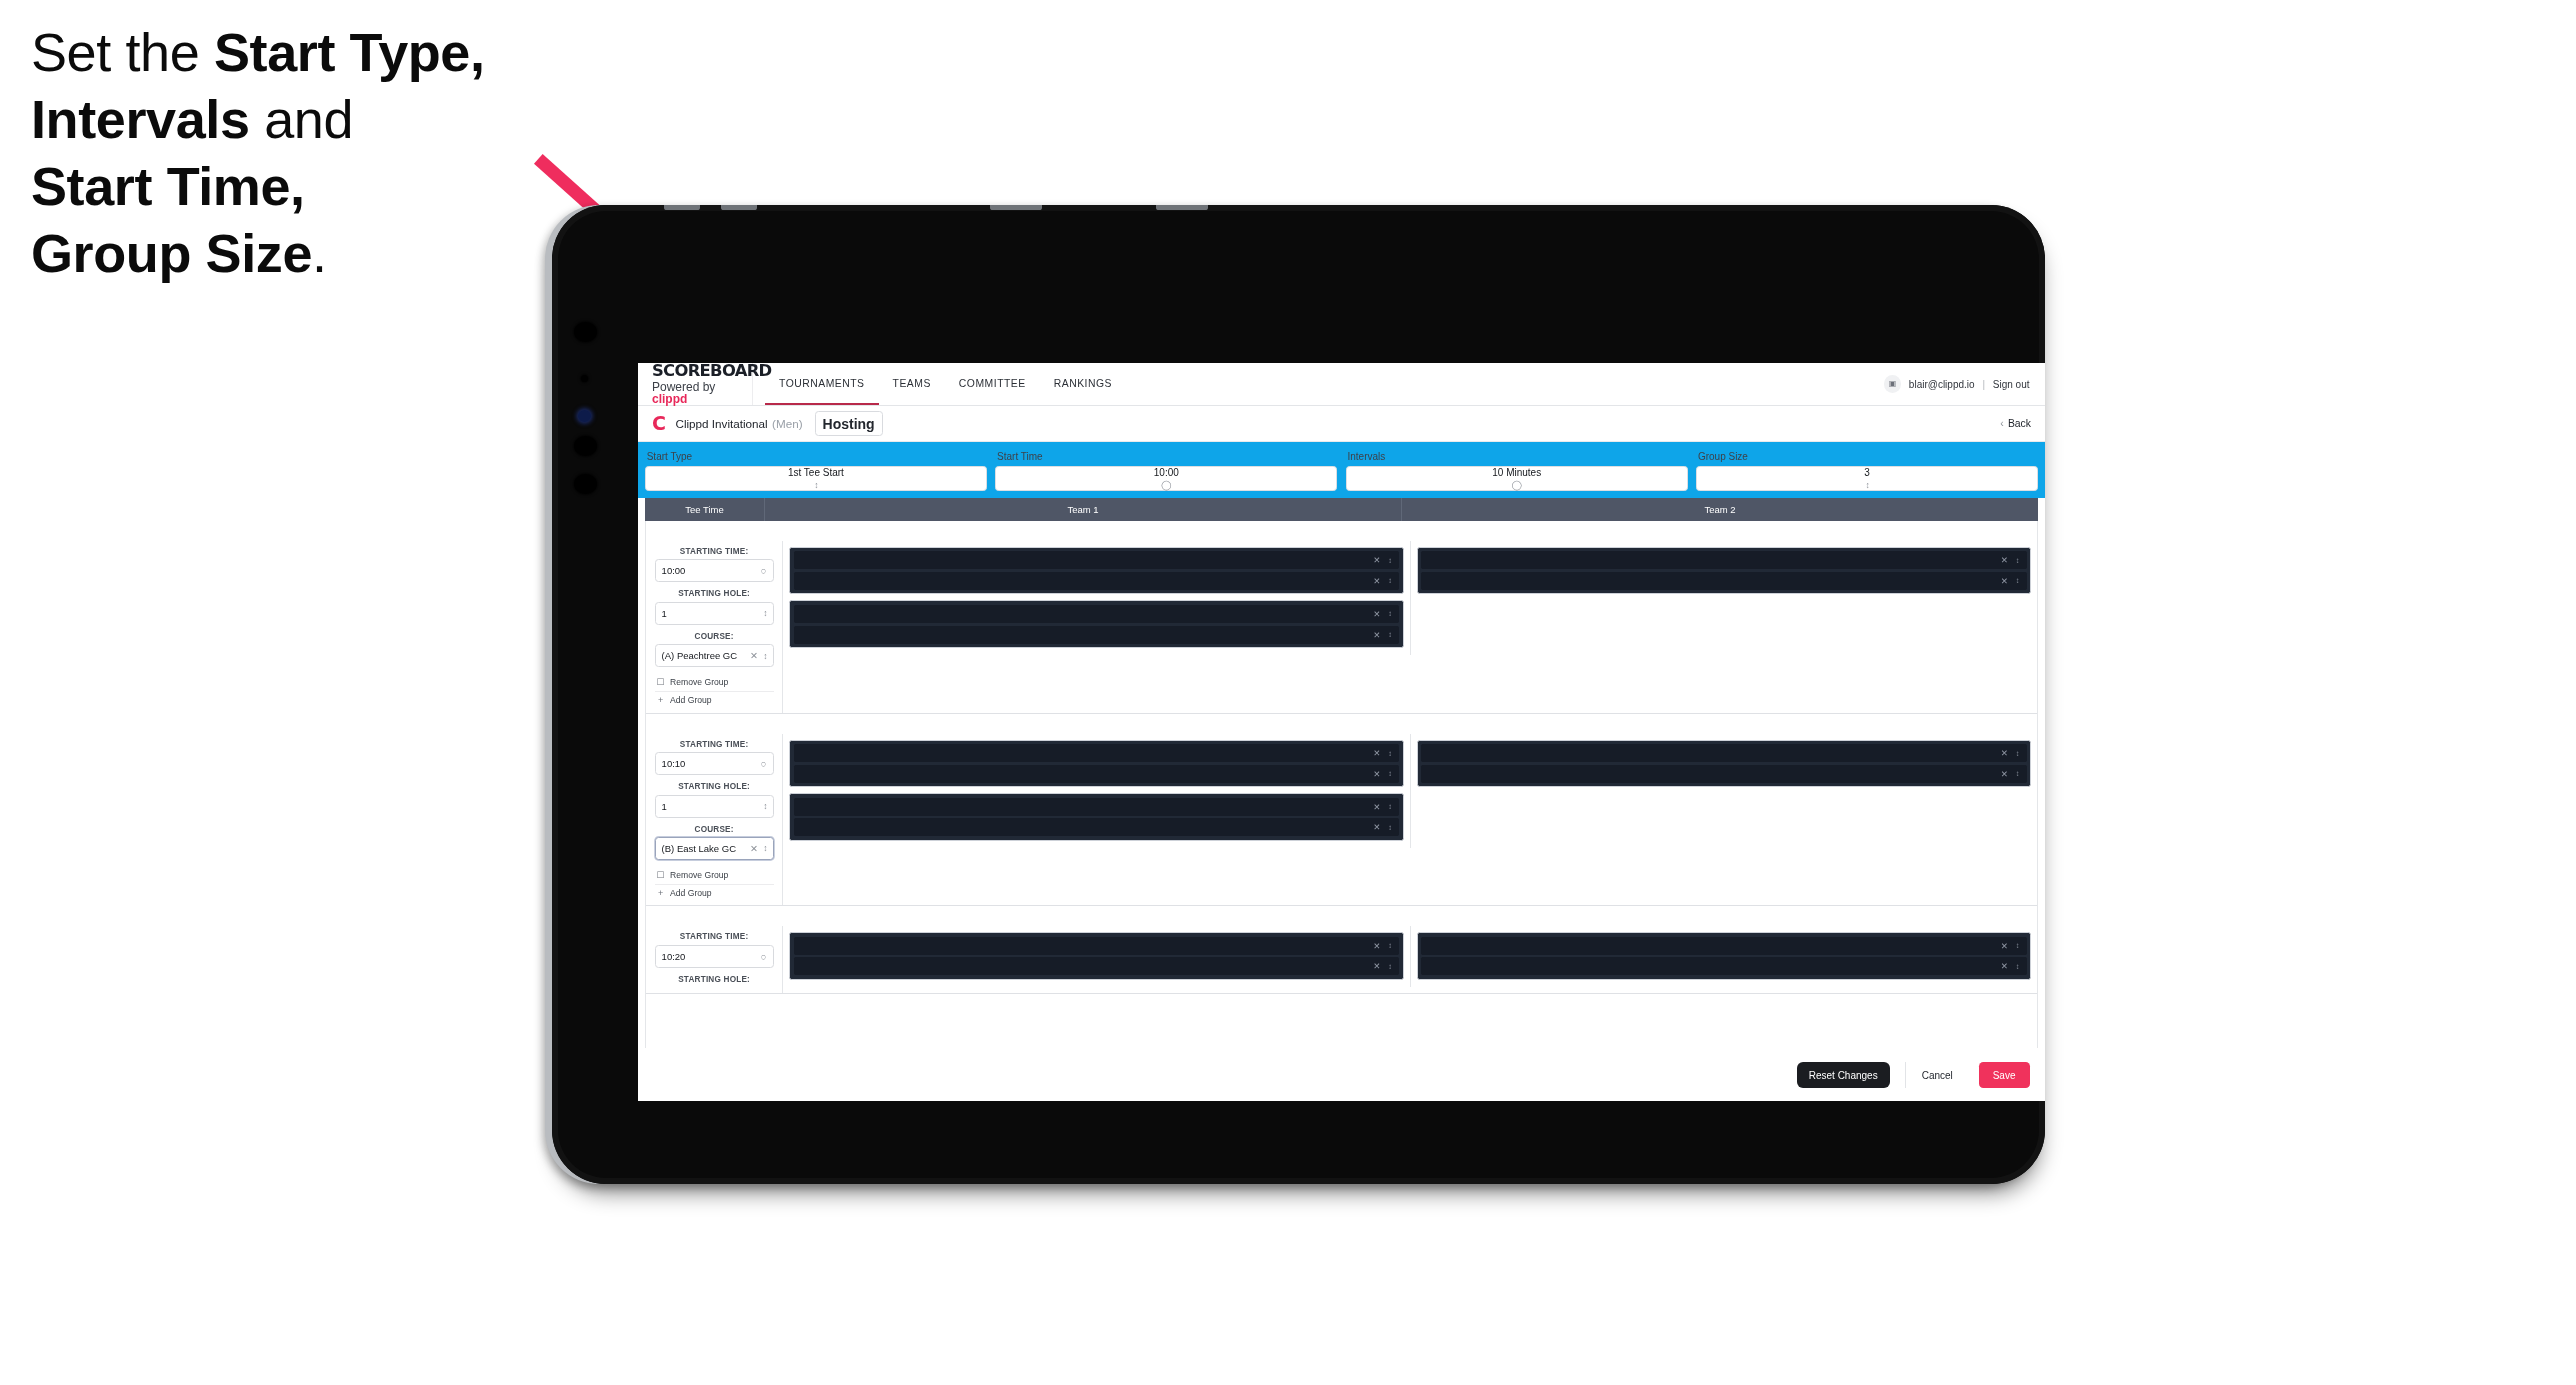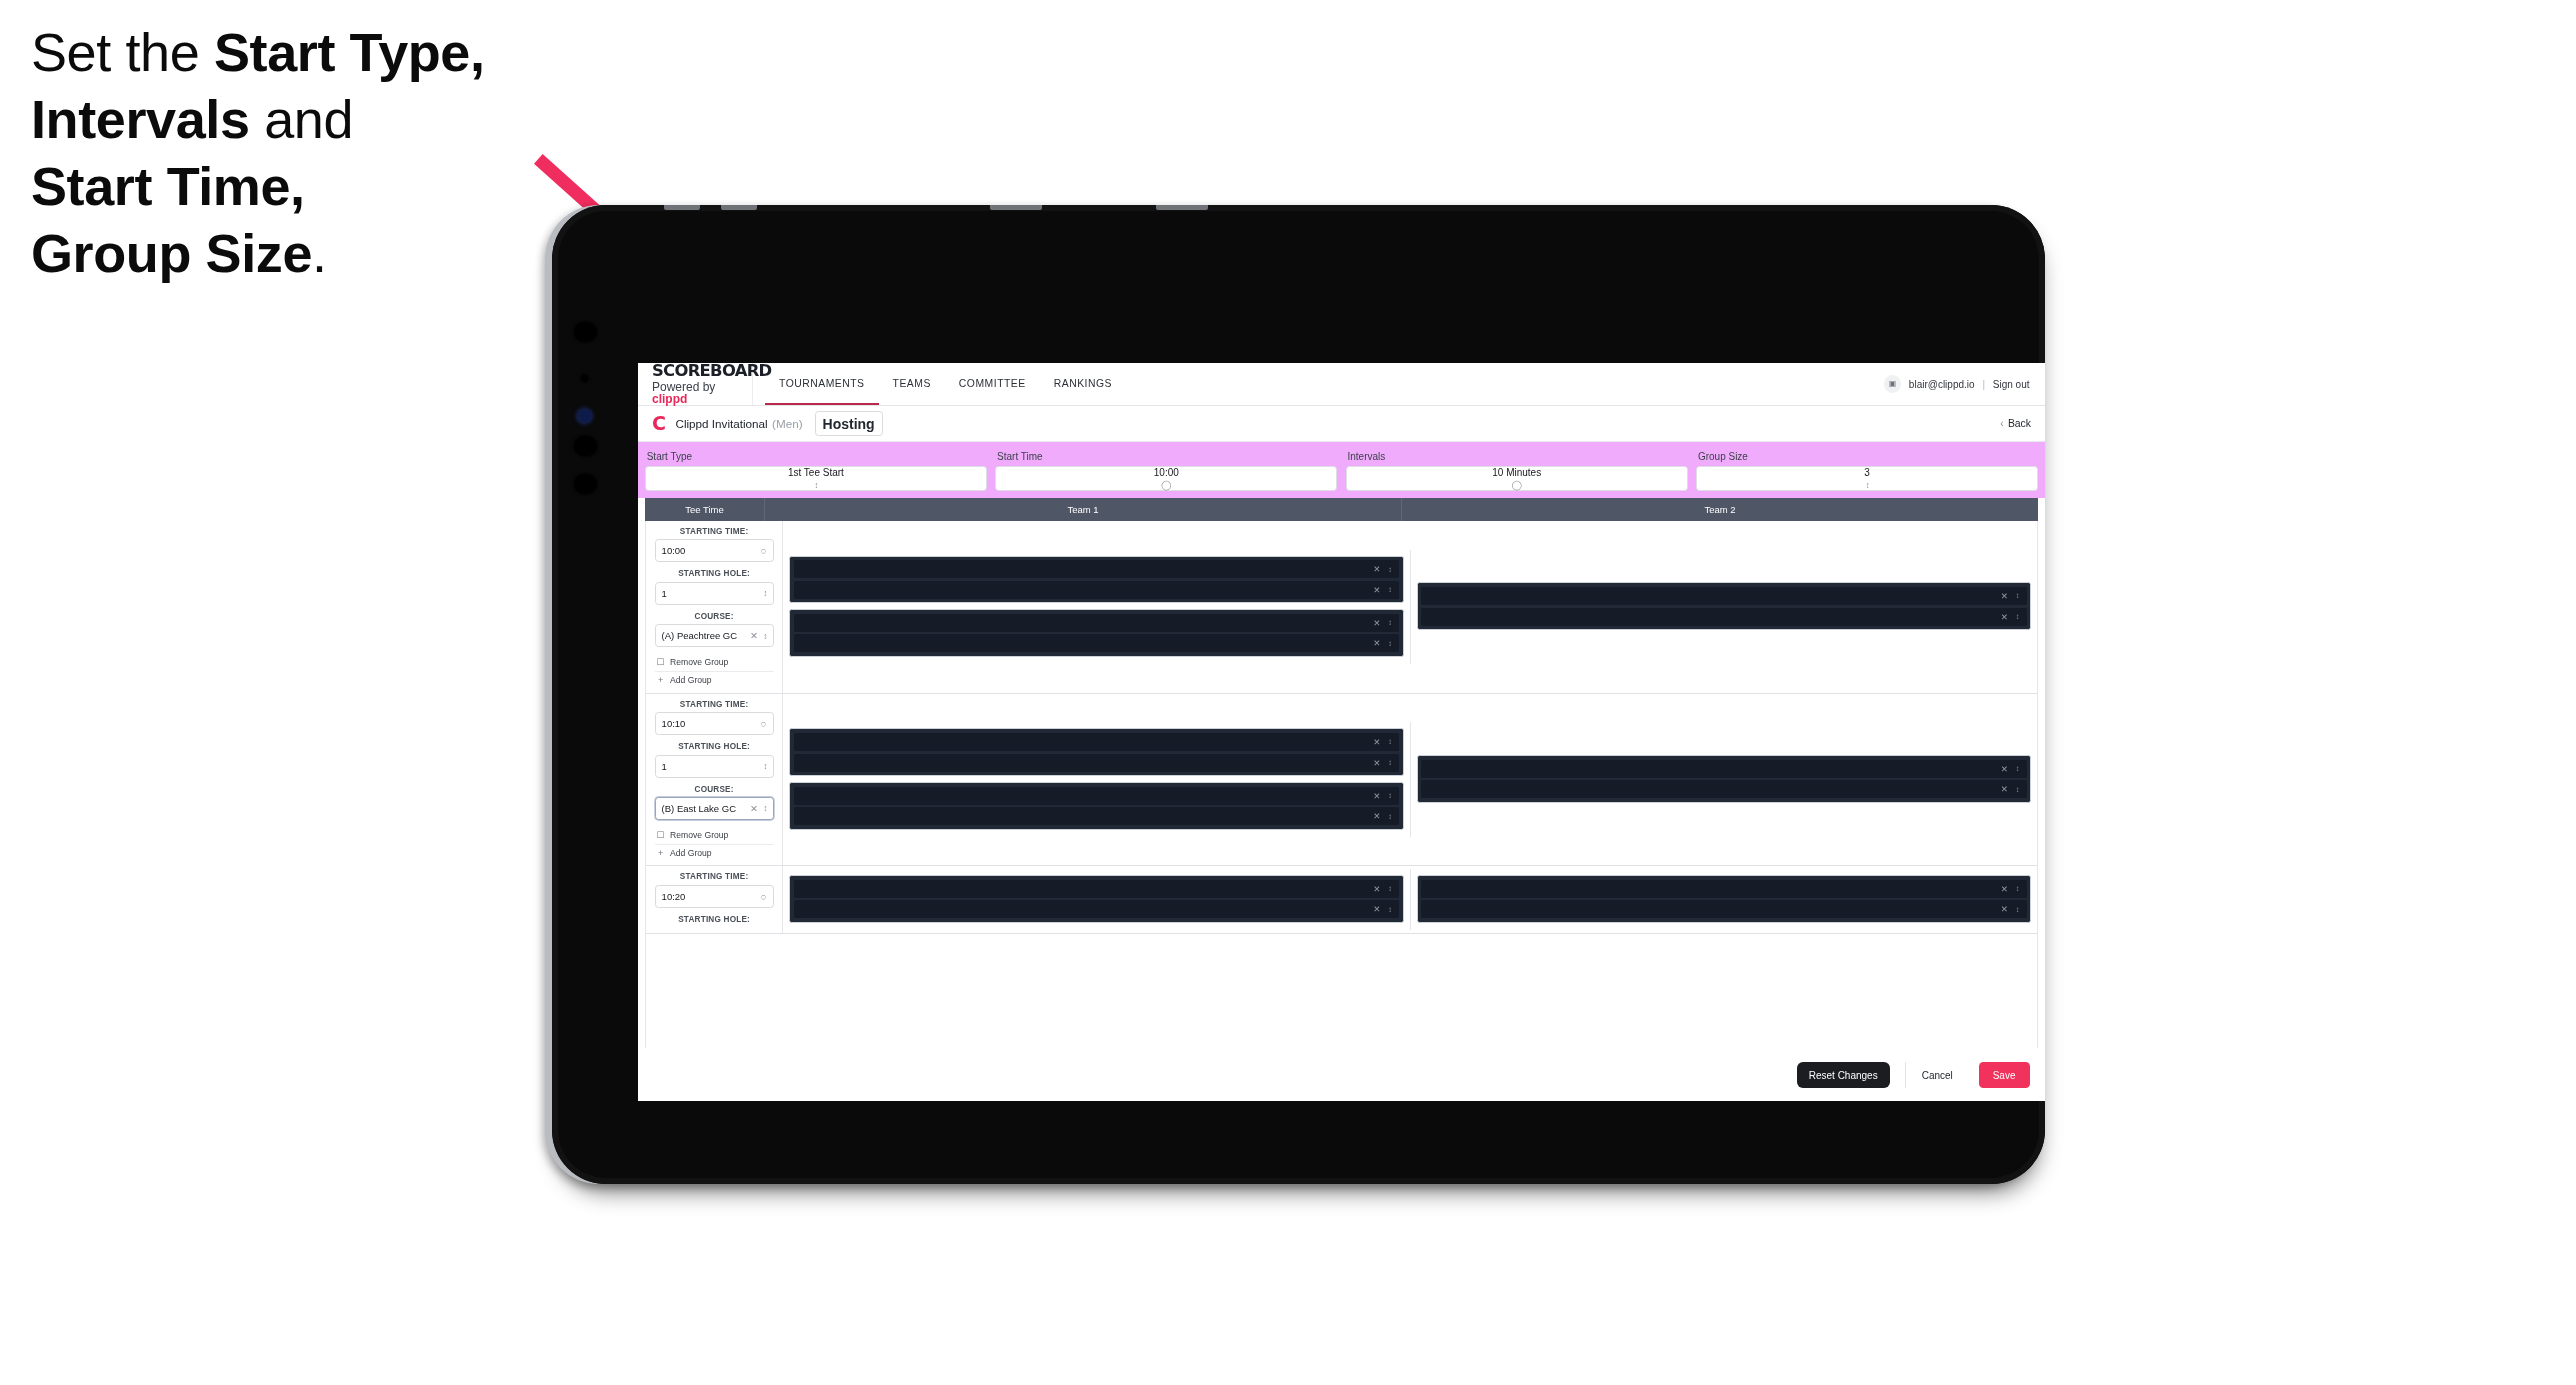--- a/index.html
+++ b/index.html
@@ -206,21 +206,21 @@
     gap: 4.3px;
     cursor: pointer;
   }
   #back-link .chev { color: #8d9299; font-size: 10.4px; }
 
   
   #settings {
     display: flex;
     gap: 8.6px;
     padding: 8.6px 7px 7px 7px;
-    background: #f0abfc;
+    background: #0ea5e9;
   }
   .field { flex: 1; min-width: 0; }
   .field-label {
     font-size: 10px;
     color: #3d424a;
     margin-bottom: 4.3px;
     padding-left: 1.7px;
   }
   .field-box {
     height: 23px;
@@ -270,22 +270,23 @@
 
   #tbody {
     flex: 1;
     overflow: hidden;
     border-left: 0.9px solid #e4e6e9;
     border-right: 0.9px solid #e4e6e9;
     background: #fff;
   }
   .trow {
     display: flex;
-    align-items: center;
+    align-items: flex-start;
     border-bottom: 0.9px solid #dfe1e5;
+    margin-top: 20px;
   }
   .cell-tee {
     width: 119px; min-width: 119px;
     border-right: 0.9px solid #e4e6e9;
     padding: 6px 8.6px 5.2px 8.6px;
     display: flex;
     flex-direction: column;
     align-items: stretch;
   }
   .tee-label {

